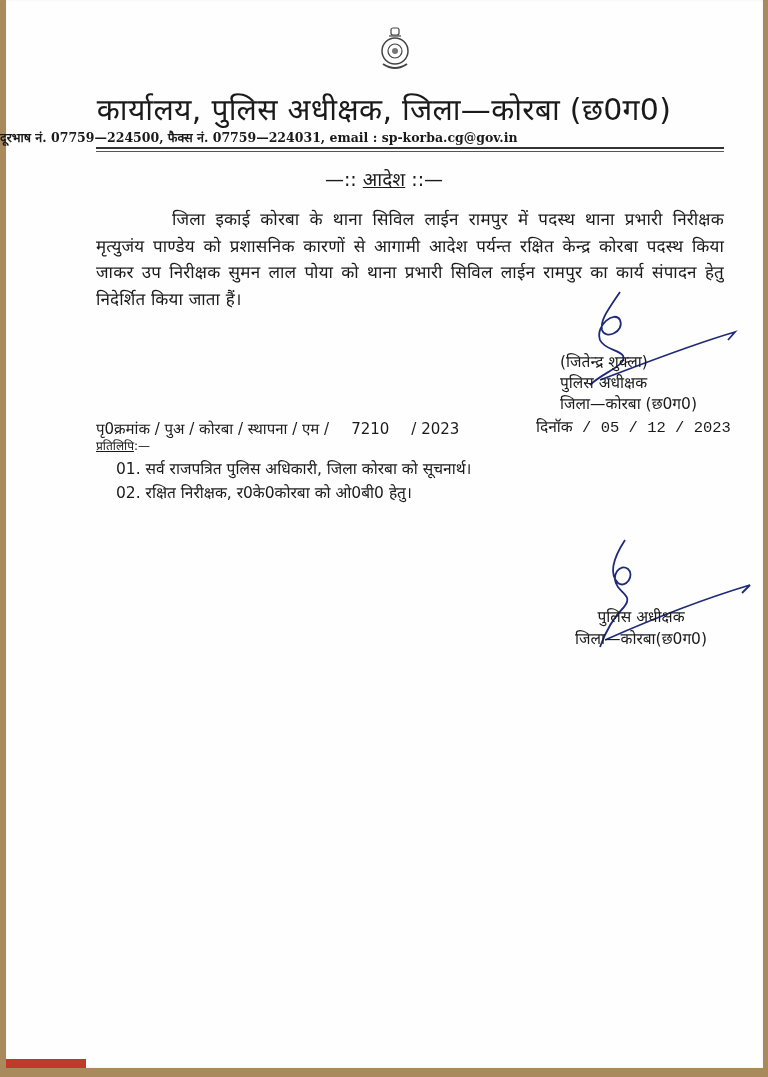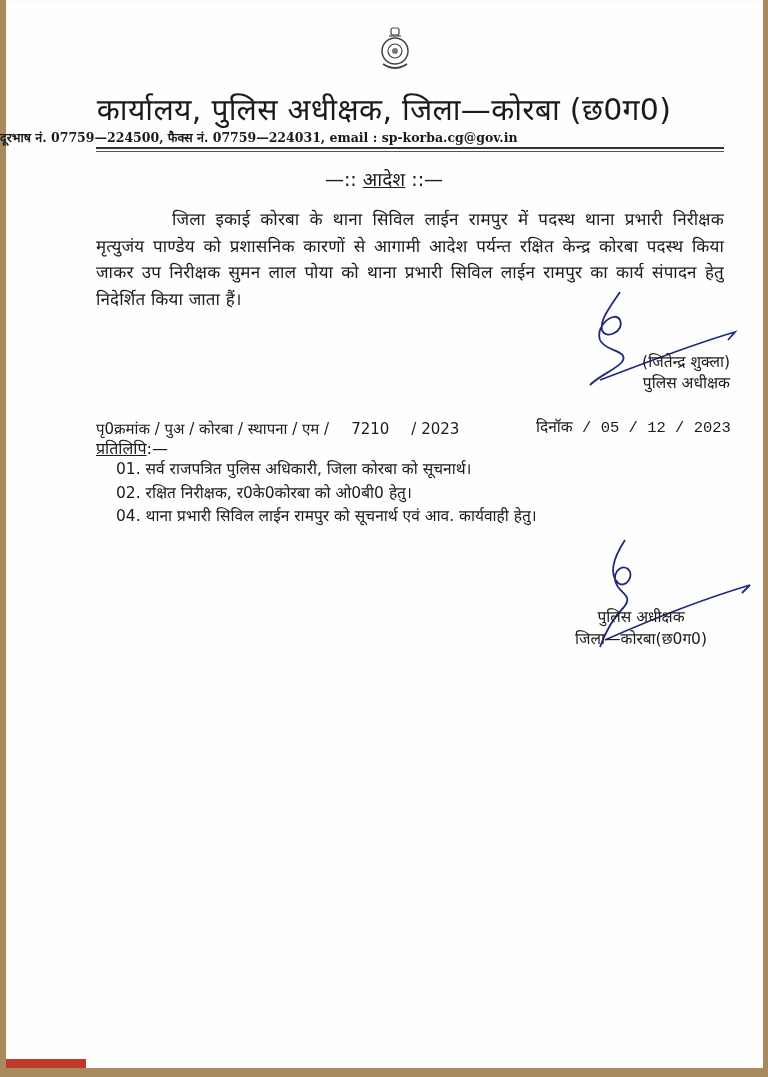--- a/index.html
+++ b/index.html
@@ -32,32 +32,32 @@
     font-size:19px; font-family:"DejaVu Sans", sans-serif;
   }
   .heading .u { text-decoration:underline; }
   .para {
     position:absolute; left:96px; width:628px; top:206px;
     font-size:17px; line-height:26.5px; text-align:justify; text-align-last:left;
     font-family:"DejaVu Sans", sans-serif; letter-spacing:0.2px;
   }
   .para .indent { display:inline-block; width:76px; }
   .sigblock {
-    position:absolute; left:560px; width:170px; top:352px; text-align:right;
+    position:absolute; left:560px; width:170px; top:352px; text-align:left;
     font-size:15.5px; line-height:21px; font-family:"DejaVu Sans", sans-serif;
   }
   .refline {
     position:absolute; left:96px; top:418px; font-size:15px; font-family:"DejaVu Sans", sans-serif;text-align:right;
   }
   .refline span { margin-right:22px; }
   .date {
     position:absolute; left:536px; top:415px; font-size:15.5px; font-family:Liberation Mono, monospace;
   }
   .cc-title {
-    position:absolute; left:96px; top:437px; font-size:16px; font-family:"DejaVu Sans", sans-serif;
+    position:absolute; left:96px; top:437px; font-size:12px; font-family:"DejaVu Sans", sans-serif;
   }
   .cc-title .u { text-decoration:underline; }
   .cc-list {
     position:absolute; left:116px; top:458px; margin:0; padding:0; list-style:none;
     font-size:15.5px; line-height:23.5px; font-family:"DejaVu Sans", sans-serif;
   }
   .sig2 {
     position:absolute; left:556px; width:170px; top:606px; text-align:center;
     font-size:15.5px; line-height:22px; font-family:"DejaVu Sans", sans-serif;
   }
@@ -90,33 +90,33 @@
 
 <div class="para"><span class="indent"></span><span>जिला इकाई कोरबा के थाना सिविल लाईन रामपुर में पदस्थ थाना प्रभारी निरीक्षक मृत्युजंय पाण्डेय को प्रशासनिक कारणों से आगामी आदेश पर्यन्त रक्षित केन्द्र कोरबा पदस्थ किया जाकर उप निरीक्षक सुमन लाल पोया को थाना प्रभारी सिविल लाईन रामपुर का कार्य संपादन हेतु निदेर्शित किया जाता हैं।</span></div>
 
 <svg class="signature" style="left:560px;top:290px;" width="180" height="100" viewBox="0 0 180 100">
   <path d="M60 2 C48 20 40 30 42 40 C45 50 65 42 60 30 C55 20 35 35 40 50 C45 62 70 60 62 72 C55 80 40 85 30 95 M40 90 C80 75 130 55 175 42 L168 50" fill="none" stroke="#1f2a7a" stroke-width="1.8"></path>
 </svg>
 
 <div class="sigblock">
   <div>(जितेन्द्र शुक्ला)</div>
   <div>पुलिस अधीक्षक</div>
+  <div>जिला—कोरबा (छ0ग0)</div>
 </div>
 
 <div class="refline">
   <span>पृ0क्रमांक / पुअ / कोरबा / स्थापना / एम /</span><span>7210</span><span>/ 2023</span>
 </div>
 <div class="date">दिनॉक / 05 / 12 / 2023</div>
 
 <div class="cc-title"><span class="u">प्रतिलिपि</span><span>:—</span></div>
 
 <ul class="cc-list">
   <li>01. सर्व राजपत्रित पुलिस अधिकारी, जिला कोरबा को सूचनार्थ।</li>
   <li>02. रक्षित निरीक्षक, र0के0कोरबा को ओ0बी0 हेतु।</li>
-  <li>04. थाना प्रभारी सिविल लाईन रामपुर को सूचनार्थ एवं आव. कार्यवाही हेतु।</li>
 </ul>
 
 <svg class="signature" style="left:590px;top:535px;" width="170" height="120" viewBox="0 0 170 120">
   <path d="M35 5 C22 25 20 40 28 48 C36 54 45 40 38 34 C30 28 20 40 28 52 C34 60 42 62 34 72 C28 78 18 90 10 112 M15 105 C60 85 110 65 160 50 L152 58" fill="none" stroke="#1f2a7a" stroke-width="1.8"></path>
 </svg>
 
 <div class="sig2">
   <div>पुलिस अधीक्षक</div>
   <div>जिला—कोरबा(छ0ग0)</div>
 </div>

